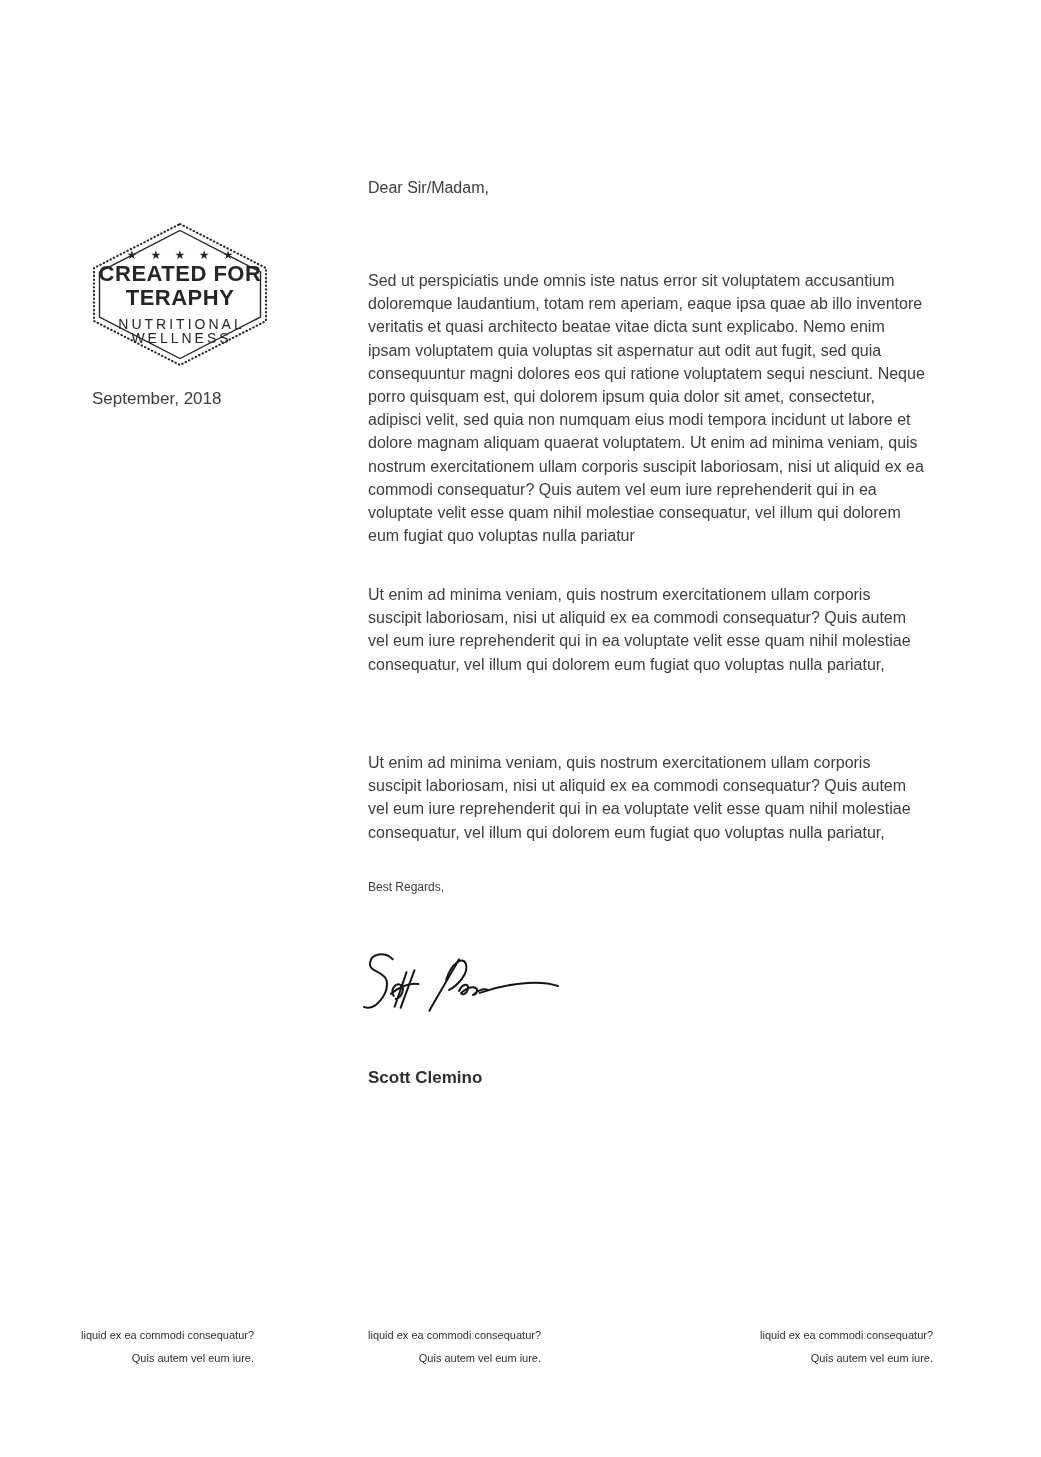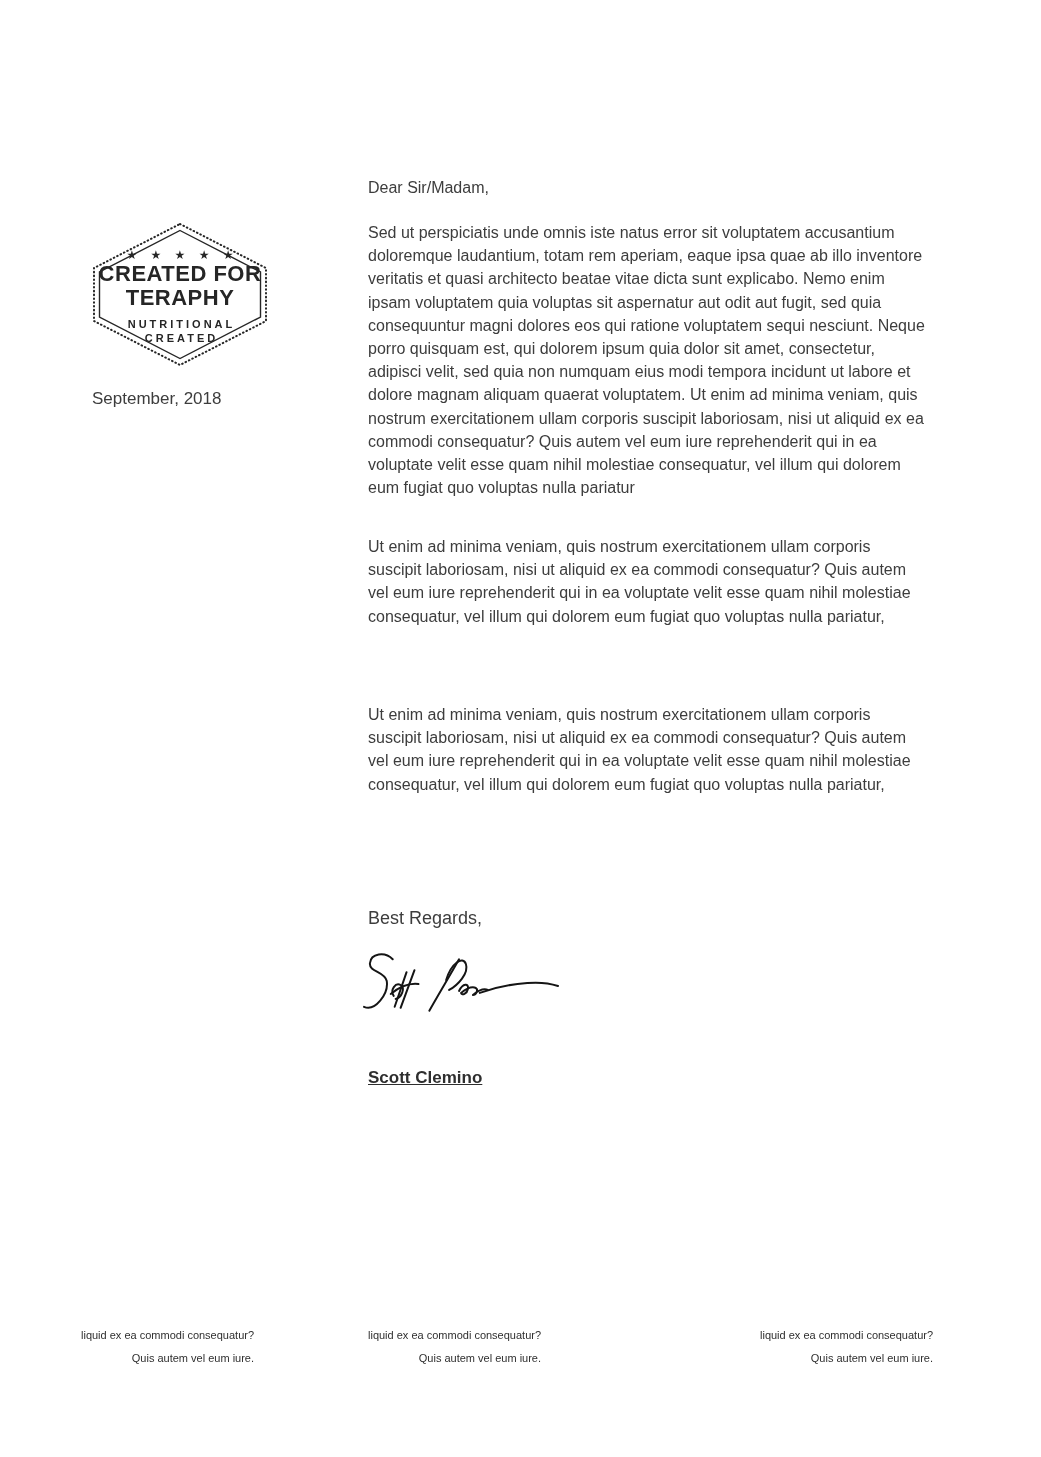--- a/index.html
+++ b/index.html
@@ -18,48 +18,48 @@
   .logo-badge svg { position:absolute; left:0; top:0; }
   .logo-content {
     position:absolute; left:0; top:0; width:176px; height:145px;
     display:flex; flex-direction:column; align-items:center;
     padding-top:27px; box-sizing:border-box;
     color:#262626; text-align:center;
   }
   .logo-stars { font-size:12px; line-height:13px; letter-spacing:5px; padding-left:5px; }
   .logo-title { font-weight:bold; font-size:22px; line-height:24px; letter-spacing:0.5px; }
   .logo-title.first { margin-top:0; }
-  .logo-sub { font-weight:bold; font-size:11px; line-height:14px; letter-spacing:3px; padding-left:3px; }
+  .logo-sub { font-weight:normal; font-size:14px; line-height:14px; letter-spacing:3px; padding-left:3px; }
   .logo-sub.first { margin-top:7px; }
 
   .date-line {
     position:absolute; left:92px; top:387px; width:176px;
     font-size:17px; line-height:23px; color:#3d3d3d;
   }
 
   
   .salutation {
     position:absolute; left:368px; top:176px;
     font-size:16px; line-height:23px;
   }
   .para {
     position:absolute; left:368px; width:558px;
-    font-size:16px; line-height:23.2px;
+    font-size:16px; line-height:23.2px;margin-top:48px;
   }
   .para.p1 { top:221px; }
   .para.p2 { top:535px; }
   .para.p3 { top:703px; }
   .closing {
-    position:absolute; left:368px; top:907px;
-    font-size:18px; line-height:23px;
+    position:absolute; left:368px; top:876px;
+    font-size:12px; line-height:23px;
   }
   .signature { position:absolute; left:363px; top:950px; width:198px; height:74px; }
   .sender-name {
     position:absolute; left:368px; top:1066px;
-    font-size:17px; line-height:23px; font-weight:bold; color:#2e2e2e;text-decoration:underline;
+    font-size:17px; line-height:23px; font-weight:bold; color:#2e2e2e;
   }
 
   
   .footer-col {
     position:absolute; top:1324px;
     font-size:11px; line-height:23.2px; color:#2f2f2f;
   }
   .footer-col.c1 { left:81px; }
   .footer-col.c2 { left:368px; }
   .footer-col.c3 { left:760px; }
@@ -73,21 +73,21 @@
   <div class="logo-badge">
     <svg width="176" height="145" viewBox="0 0 176 145">
       <polygon points="88,2 174,46 174,99 88,143 2,99 2,46" fill="none" stroke="#262626" stroke-width="2" stroke-dasharray="0.6,3.2" stroke-linecap="round"></polygon>
       <polygon points="88,8.5 168.5,50 168.5,95 88,136.5 7.5,95 7.5,50" fill="none" stroke="#262626" stroke-width="1.4"></polygon>
     </svg>
     <div class="logo-content">
       <div class="logo-stars">★ ★ ★ ★ ★</div>
       <div class="logo-title first">CREATED FOR</div>
       <div class="logo-title">TERAPHY</div>
       <div class="logo-sub first">NUTRITIONAL</div>
-      <div class="logo-sub">CREATED</div>
+      <div class="logo-sub">WELLNESS</div>
     </div>
   </div>
 
   <div class="date-line">September, 2018</div>
 
   <div class="salutation">Dear Sir/Madam,</div>
   <div class="para p1">Sed ut perspiciatis unde omnis iste natus error sit voluptatem accusantium doloremque laudantium, totam rem aperiam, eaque ipsa quae ab illo inventore veritatis et quasi architecto beatae vitae dicta sunt explicabo. Nemo enim ipsam voluptatem quia voluptas sit aspernatur aut odit aut fugit, sed quia consequuntur magni dolores eos qui ratione voluptatem sequi nesciunt. Neque porro quisquam est, qui dolorem ipsum quia dolor sit amet, consectetur, adipisci velit, sed quia non numquam eius modi tempora incidunt ut labore et dolore magnam aliquam quaerat voluptatem. Ut enim ad minima veniam, quis nostrum exercitationem ullam corporis suscipit laboriosam, nisi ut aliquid ex ea commodi consequatur? Quis autem vel eum iure reprehenderit qui in ea voluptate velit esse quam nihil molestiae consequatur, vel illum qui dolorem eum fugiat quo voluptas nulla pariatur</div>
   <div class="para p2">Ut enim ad minima veniam, quis nostrum exercitationem ullam corporis suscipit laboriosam, nisi ut aliquid ex ea commodi consequatur? Quis autem vel eum iure reprehenderit qui in ea voluptate velit esse quam nihil molestiae consequatur, vel illum qui dolorem eum fugiat quo voluptas nulla pariatur,</div>
   <div class="para p3">Ut enim ad minima veniam, quis nostrum exercitationem ullam corporis suscipit laboriosam, nisi ut aliquid ex ea commodi consequatur? Quis autem vel eum iure reprehenderit qui in ea voluptate velit esse quam nihil molestiae consequatur, vel illum qui dolorem eum fugiat quo voluptas nulla pariatur,</div>
   <div class="closing">Best Regards,</div>

